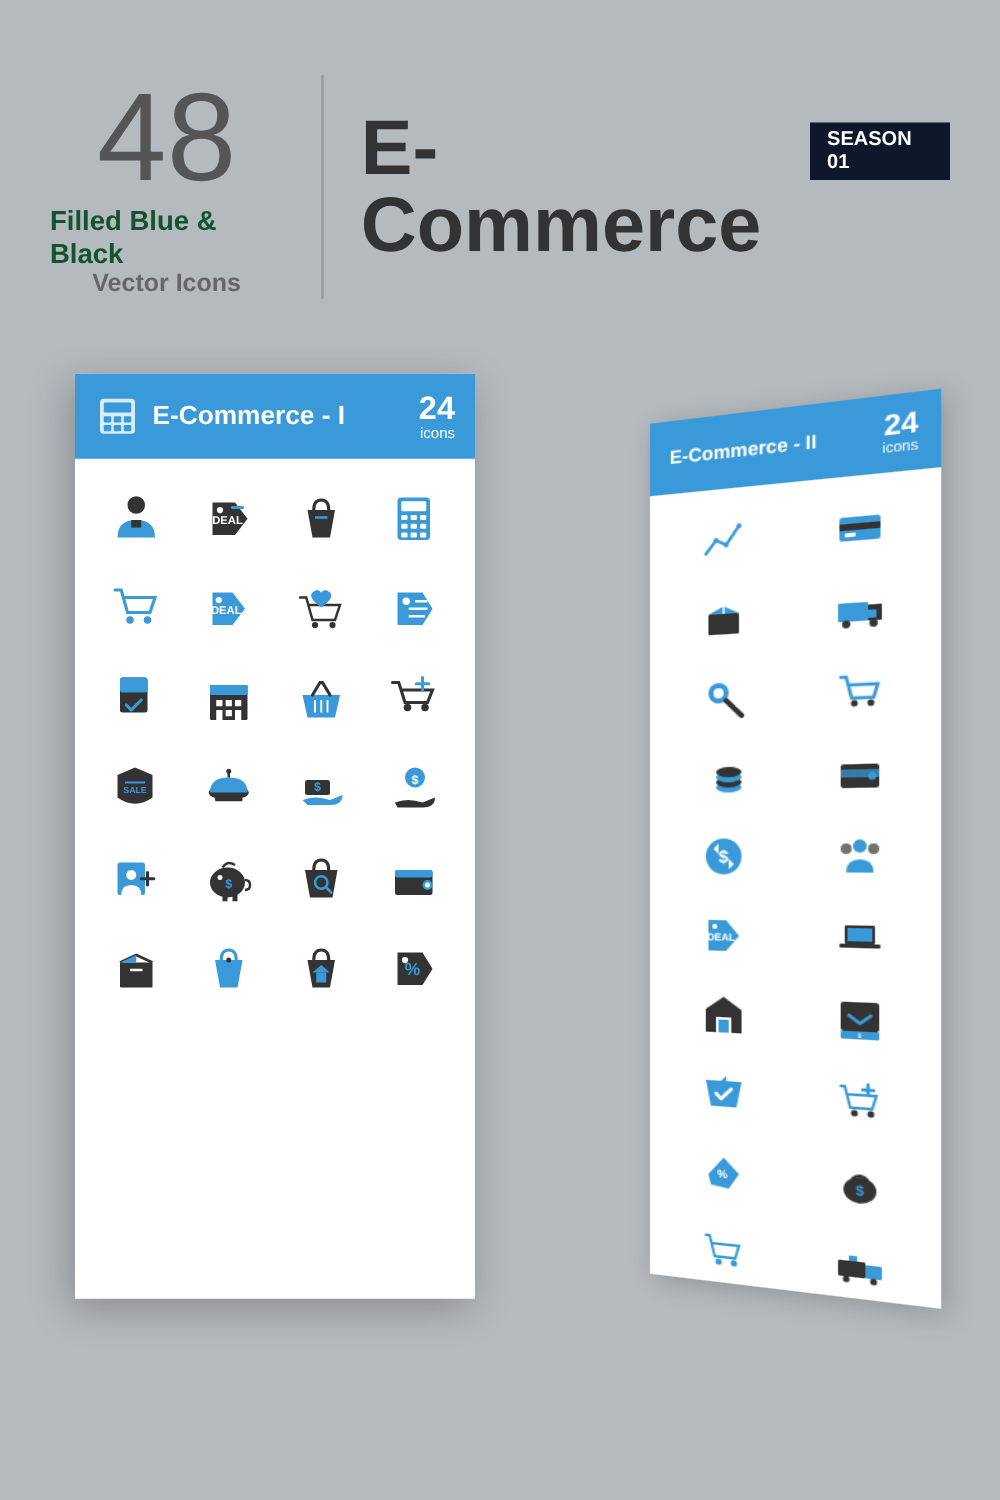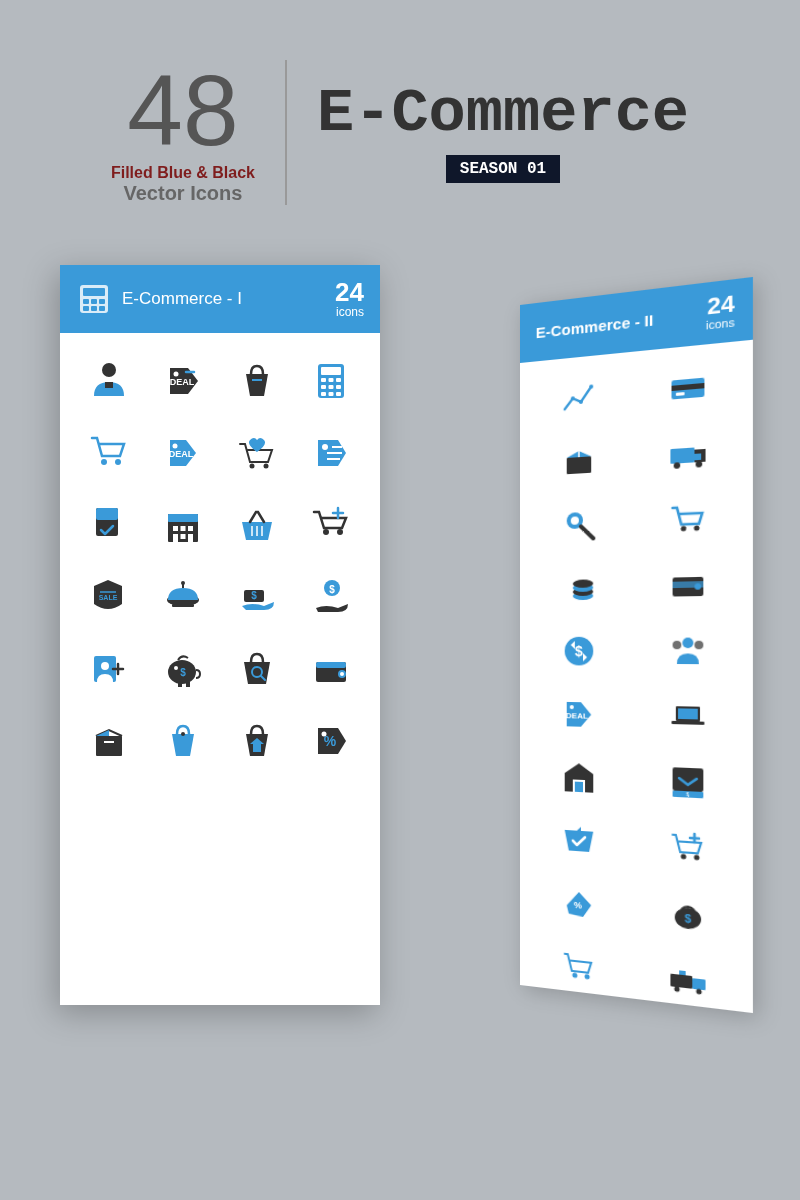--- a/index.html
+++ b/index.html
@@ -44,38 +44,37 @@
     }
 
     .header-number {
       font-size: 100px;
       font-weight: 200;
       color: #555;
       line-height: 1;
     }
 
     .header-subtitle1 {
-      font-size: 16px;
+      font-size: 22px;
       font-weight: 700;
-      color: #7f1d1d;
+      color: #14532d;
       margin-top: 4px;
     }
 
     .header-subtitle2 {
       font-size: 20px;
       font-weight: 700;
       color: #666;
     }
 
     .header-right {
       padding-left: 30px;
       display: flex;
-      flex-direction: column;
-      align-items: center;
-      font-family: Liberation Mono, monospace;
+      flex-direction: row;
+      align-items: flex-start;
     }
 
     .header-title {
       font-size: 62px;
       font-weight: 900;
       color: #333;
       line-height: 1;
     }
 
     .season-badge {
@@ -165,22 +164,22 @@
     }
 
     .card-header-icon {
       width: 36px;
       height: 36px;
       opacity: 0.9;
     }
 
     .card-front-title {
       color: white;
-      font-size: 17px;
-      font-weight: 400;
+      font-size: 21px;
+      font-weight: 700;
     }
 
     .card-front-count {
       text-align: right;
       color: white;
     }
 
     .card-front-count-num {
       font-size: 26px;
       font-weight: 700;

